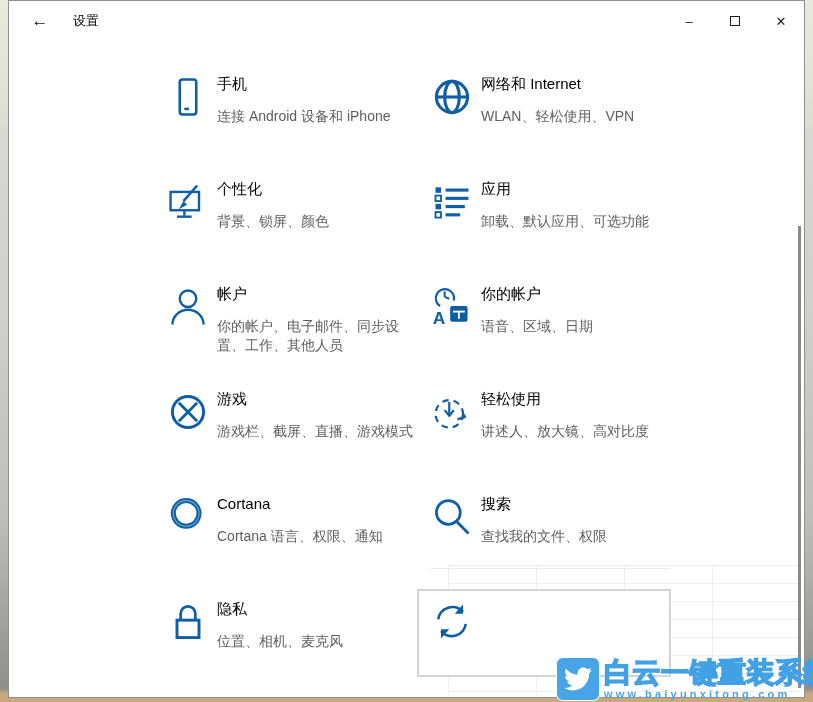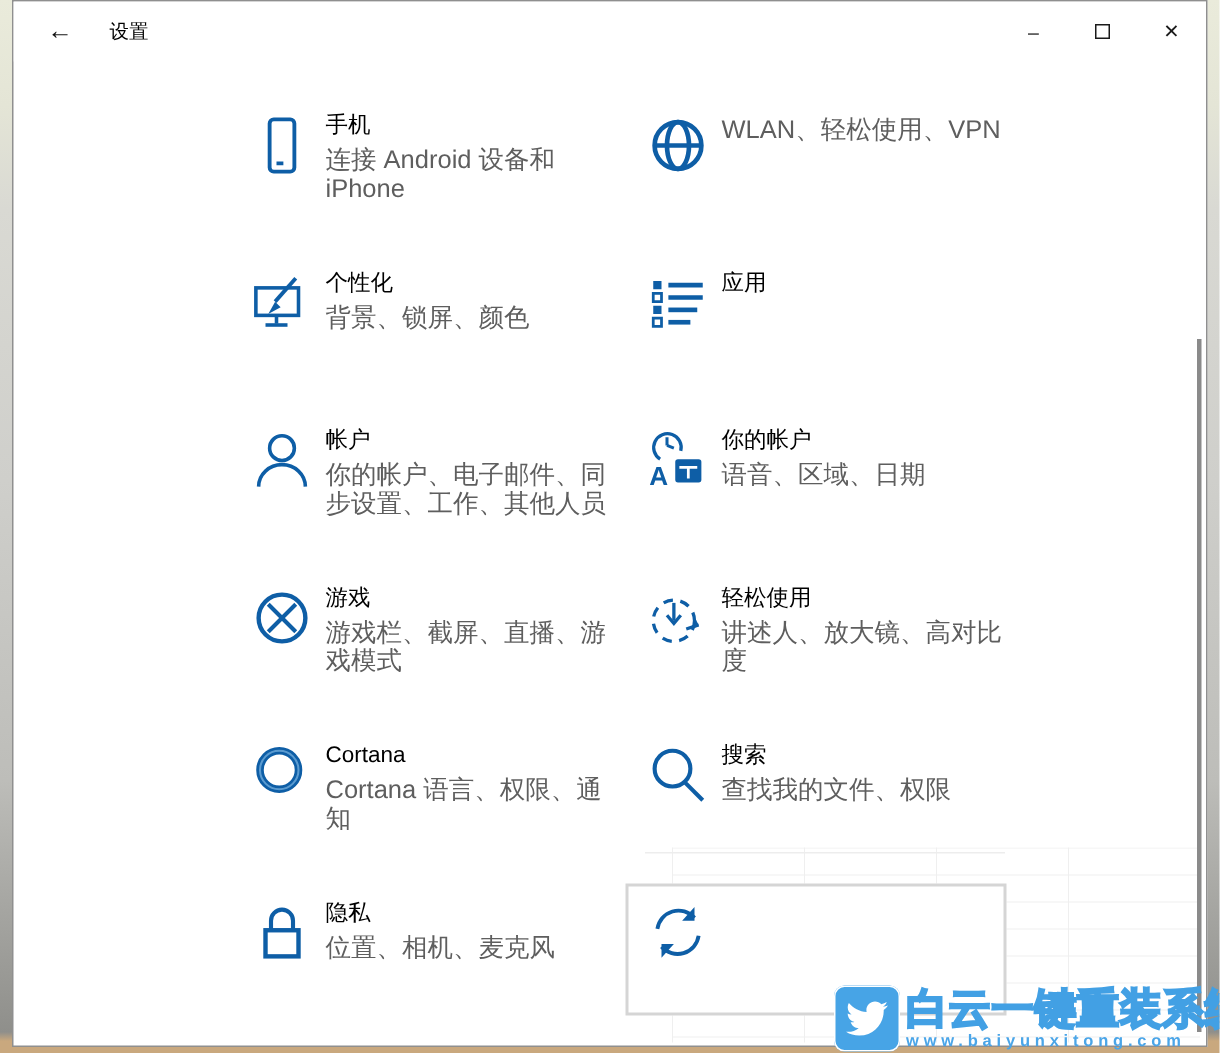--- a/index.html
+++ b/index.html
@@ -23,21 +23,21 @@
     font-size:13px; color:#1a1a1a; cursor:pointer; }
   .ctrl .maxbox { width:10px; height:10px; border:1px solid #1a1a1a; display:block; }
   
   .grid { position:absolute; left:141px; top:70px; display:grid;
     grid-template-columns:264px 264px; grid-auto-rows:105px; }
   .tile { position:relative; display:flex; align-items:flex-start; cursor:pointer; }
   .icon-box { flex:none; width:46px; height:46px; margin:4px 5px 0 16px;
     display:flex; align-items:flex-start; justify-content:flex-start; position:relative; z-index:2; }
   .tile-text { width:200px; position:relative; z-index:2; padding-top:3px; }
   .tile-title { font-size:15px; color:#000; line-height:20px; }
-  .tile-desc { font-size:17px; color:#5e5e5e; line-height:19px; margin-top:3px; }
+  .tile-desc { font-size:14px; color:#5e5e5e; line-height:19px; margin-top:13px; }
   .tile.hovered::before { content:""; position:absolute; left:3px; top:-7px;
     width:250px; height:84px; background:#fff; border:2px solid #d5d5d5; z-index:1; }
   
   .scroll-thumb { position:absolute; right:3px; top:225px; width:3px; height:462px;
     background:#8a8a8a; z-index:6; cursor:pointer; }
   
   .faint-line { position:absolute; left:421px; top:567px; width:240px; height:1px;
     background:#ededed; z-index:0; }
   .grid-overlay { position:absolute; right:4px; bottom:2px; width:352px; height:130px; z-index:0;
     background-image:linear-gradient(#ededed 1px,transparent 1px),
@@ -91,20 +91,21 @@
 
     <div class="tile">
       <span class="icon-box">
         <svg class="tileicon" width="44" height="44" viewBox="0 0 48 48">
           <circle cx="24" cy="24" r="17" fill="none" stroke="#0e5ea6" stroke-width="3.4"></circle>
           <ellipse cx="24" cy="24" rx="8" ry="17" fill="none" stroke="#0e5ea6" stroke-width="3.4"></ellipse>
           <line x1="7" y1="24" x2="41" y2="24" stroke="#0e5ea6" stroke-width="3.4"></line>
         </svg>
       </span>
       <div class="tile-text">
+        <div class="tile-title">网络和 Internet</div>
         <div class="tile-desc">WLAN、轻松使用、VPN</div>
       </div>
     </div>
 
     <div class="tile">
       <span class="icon-box">
         <svg class="tileicon" width="44" height="44" viewBox="0 0 48 48">
           <rect x="5" y="13" width="31" height="20" fill="none" stroke="#0e5ea6" stroke-width="2.6"></rect>
           <line x1="20" y1="33" x2="20" y2="39" stroke="#0e5ea6" stroke-width="2.6"></line>
           <line x1="12" y1="40" x2="28" y2="40" stroke="#0e5ea6" stroke-width="2.6"></line>
@@ -126,20 +127,21 @@
           <rect x="6" y="26" width="6" height="6" fill="#0e5ea6"></rect>
           <rect x="6" y="35" width="6" height="6" fill="none" stroke="#0e5ea6" stroke-width="2"></rect>
           <line x1="17" y1="11" x2="42" y2="11" stroke="#0e5ea6" stroke-width="3.4"></line>
           <line x1="17" y1="20" x2="42" y2="20" stroke="#0e5ea6" stroke-width="3.4"></line>
           <line x1="17" y1="29" x2="38" y2="29" stroke="#0e5ea6" stroke-width="3.4"></line>
           <line x1="17" y1="38" x2="33" y2="38" stroke="#0e5ea6" stroke-width="3.4"></line>
         </svg>
       </span>
       <div class="tile-text">
         <div class="tile-title">应用</div>
+        <div class="tile-desc">卸载、默认应用、可选功能</div>
       </div>
     </div>
 
     <div class="tile">
       <span class="icon-box">
         <svg class="tileicon" width="44" height="44" viewBox="0 0 48 48">
           <circle cx="24" cy="15" r="9" fill="none" stroke="#0e5ea6" stroke-width="2.6"></circle>
           <path d="M7,43 a17,16 0 0 1 34,0" fill="none" stroke="#0e5ea6" stroke-width="2.6"></path>
         </svg>
       </span>

